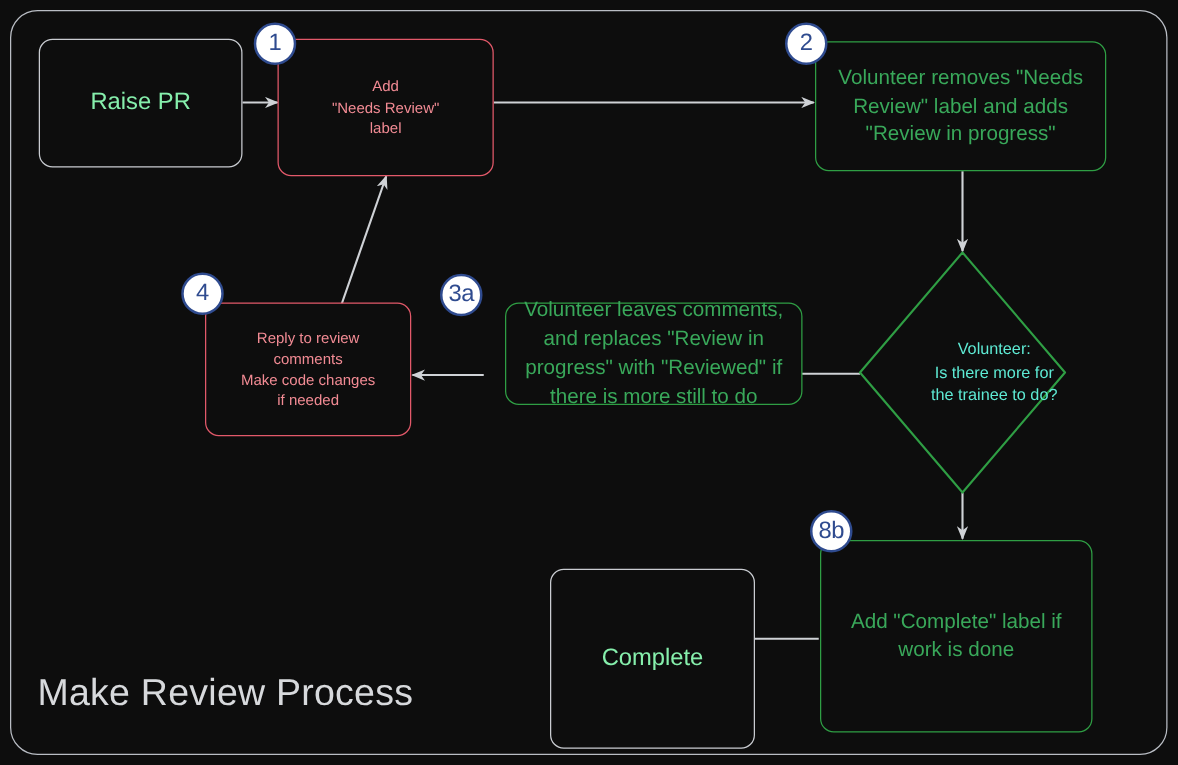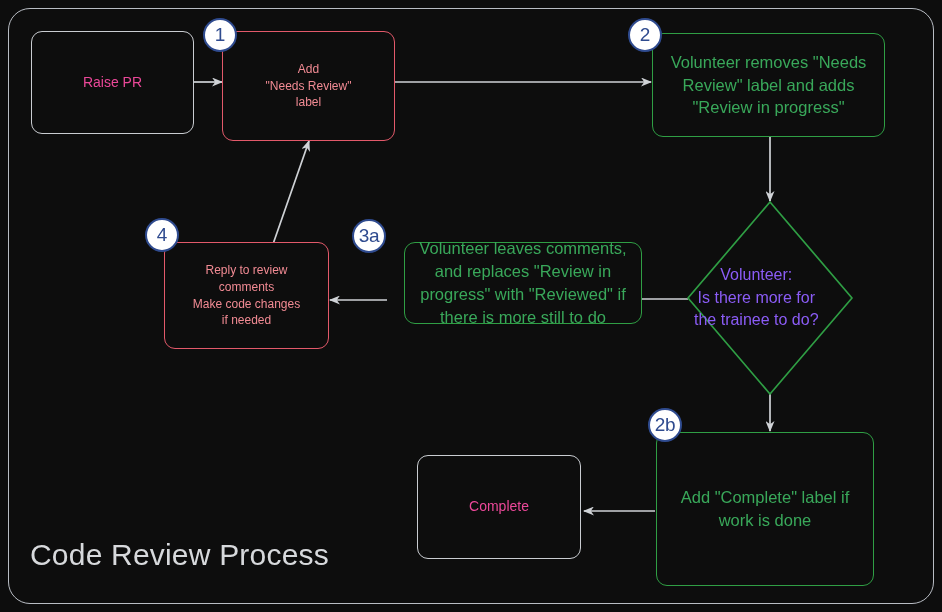--- a/index.html
+++ b/index.html
@@ -45,42 +45,42 @@
     background: #0d0d0d;
     line-height: 1.38;
   }
   .node-text {
     display: block;
     padding: 0 8px;
     white-space: pre-line;
   }
   .node-plain {
     border: 1.6px solid #c9ccd1;
-    color: #ec4899;
-    font-size: 14px;
+    color: #86efac;
+    font-size: 19px;
     text-align: right;
   }
   .node-red {
     border: 1.6px solid #e2596a;
     color: #f28b94;
     font-size: 12px;
   }
   .node-green {
     border: 1.6px solid #2f9e44;
     color: #39a85a;
     font-size: 16.5px;
   }
   .diamond-label {
     position: absolute;
     display: flex;
     align-items: center;
-    justify-content: flex-start;
+    justify-content: flex-end;
     text-align: center;
-    color: #8b5cf6;
-    font-size: 16px;
+    color: #5eead4;
+    font-size: 13px;
     line-height: 1.42;
     white-space: pre-line;
   }
   .badge {
     position: absolute;
     width: 34px;
     height: 34px;
     border-radius: 50%;
     background: #ffffff;
     border: 2.2px solid #2f4b8f;
@@ -184,22 +184,22 @@
   </div>
   <div class="badge" style="left:145px; top:218px;">
     <span>4</span>
   </div>
 
   <div class="node node-green" style="left:656px; top:432px; width:218px; height:154px;">
     <span class="node-text">Add "Complete" label if
 work is done</span>
   </div>
   <div class="badge" style="left:648px; top:408px;">
-    <span>2b</span>
-  </div>
-
-  <div class="node node-plain" style="left:417px; top:455px; width:164px; height:104px;">
+    <span>8b</span>
+  </div>
+
+  <div class="node node-plain" style="left:440px; top:455px; width:164px; height:144px;">
     <span class="node-text">Complete</span>
   </div>
 
-  <div id="diagram-title">Code Review Process</div>
+  <div id="diagram-title">Make Review Process</div>
 
 </div>
 
 </body></html>

